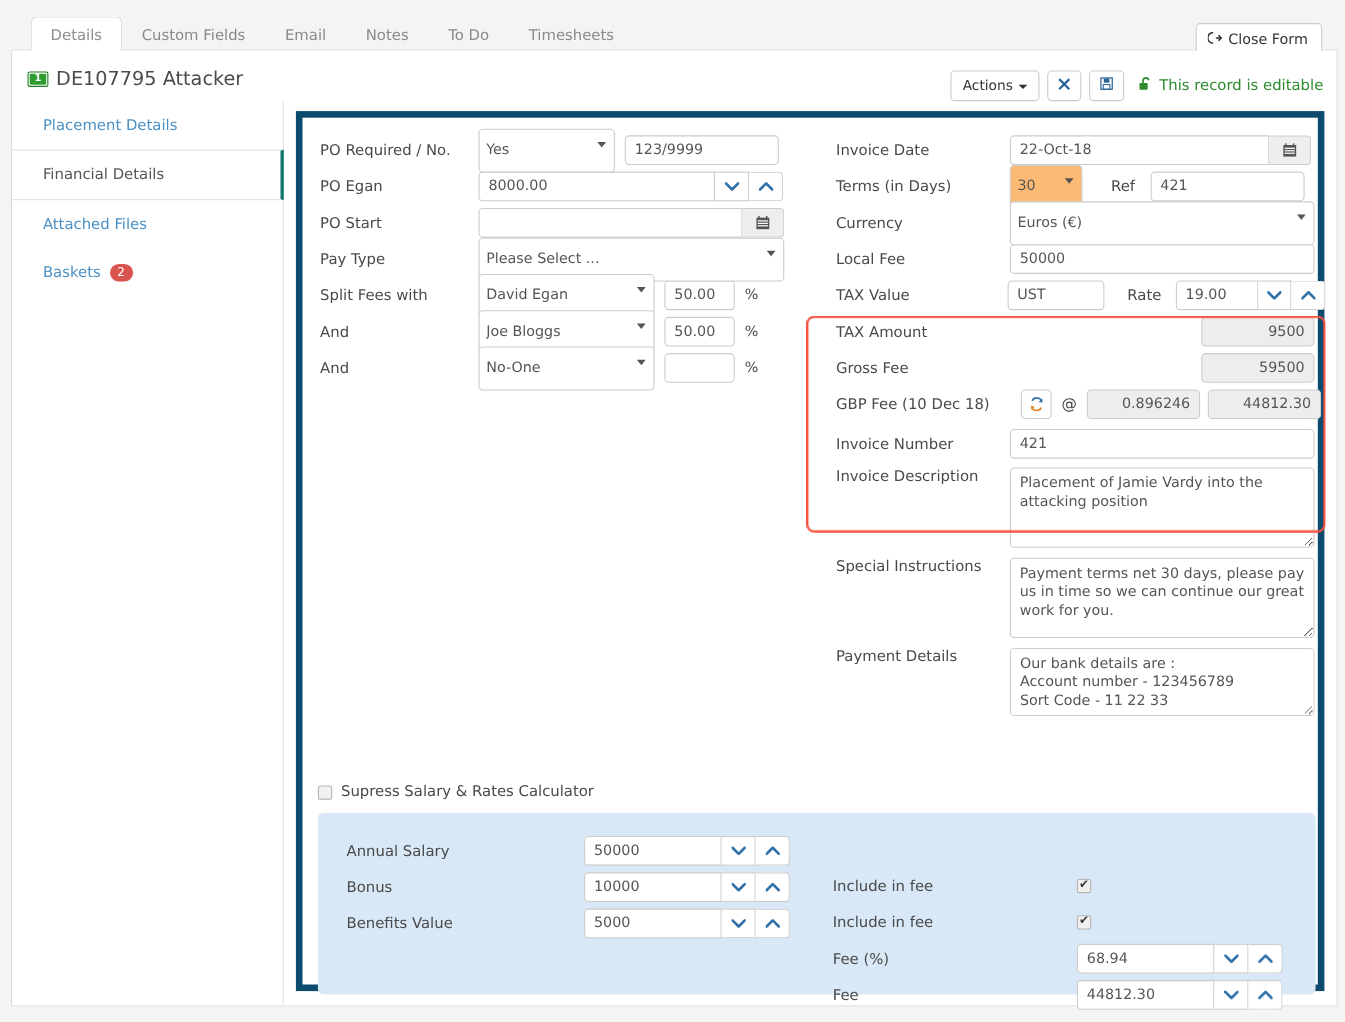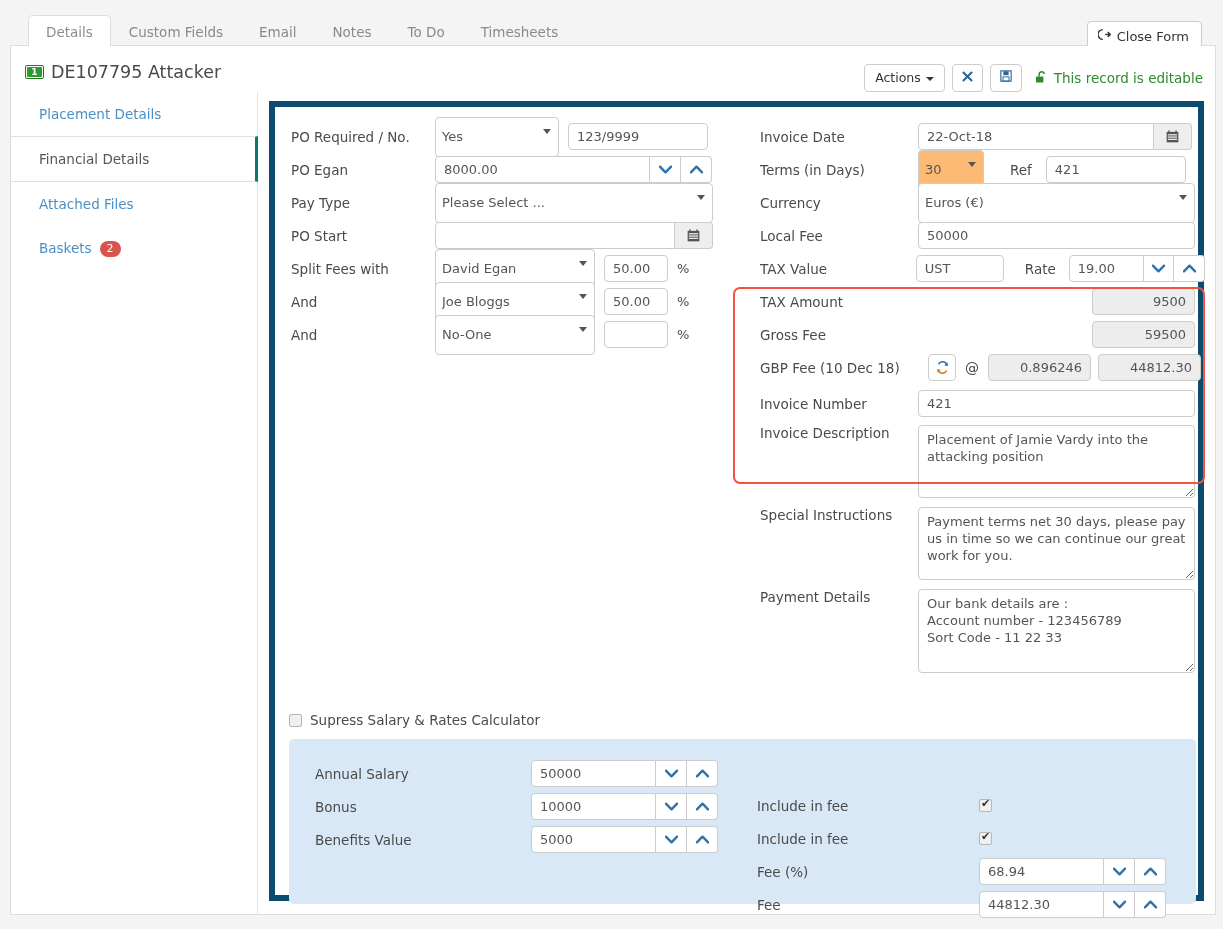--- a/index.html
+++ b/index.html
@@ -282,40 +282,40 @@
               </svg>
           </div>
           <div class="spin right">
             <svg width="13" height="9" viewBox="0 0 14 9">
                 <path d="M1 7.5 L7 1.5 L13 7.5" stroke="#3071a9" stroke-width="2.6" fill="none" stroke-linecap="round" stroke-linejoin="round"></path>
               </svg>
           </div>
         </div>
 
         <div class="frow">
-          <div class="flabel l-left">Pay Type</div>
-          <div class="selwrap">
-            <select class="fs" style="width:278px;">
-              <option>Please Select ...</option>
-            </select>
-          </div>
-        </div>
-
-        <div class="frow">
           <div class="flabel l-left">PO Start</div>
           <input class="fi" style="width: 240px; border-radius: 4px 0px 0px 4px;" value="">
           <div class="calbtn">
             <svg width="13" height="13" viewBox="0 0 14 14">
                 <rect x="0.7" y="2" width="12.6" height="11.3" fill="#555"></rect>
                 <rect x="2" y="4.6" width="10" height="1.2" fill="#fff"></rect>
                 <rect x="2" y="7" width="10" height="1.2" fill="#fff"></rect>
                 <rect x="2" y="9.4" width="10" height="1.2" fill="#fff"></rect>
                 <rect x="2.5" y="0.4" width="1.4" height="2.6" fill="#555"></rect>
                 <rect x="10.1" y="0.4" width="1.4" height="2.6" fill="#555"></rect>
               </svg>
+          </div>
+        </div>
+
+        <div class="frow">
+          <div class="flabel l-left">Pay Type</div>
+          <div class="selwrap">
+            <select class="fs" style="width:278px;">
+              <option>Please Select ...</option>
+            </select>
           </div>
         </div>
 
 
         <div class="frow">
           <div class="flabel l-left">Split Fees with</div>
           <div class="selwrap">
             <select class="fs" style="width:160px;">
               <option>David Egan</option>
             </select>
@@ -443,21 +443,21 @@
           <textarea class="ta" style="width: 277px; height: 73px;">Placement of Jamie Vardy into the attacking position</textarea>
         </div>
 
         <div style="display:flex; margin-top:9px;">
           <div class="flabel l-right">Special Instructions</div>
           <textarea class="ta" style="width: 277px; height: 73px;">Payment terms net 30 days, please pay us in time so we can continue our great work for you.</textarea>
         </div>
 
         <div style="display:flex; margin-top:9px;">
           <div class="flabel l-right">Payment Details</div>
-          <textarea class="ta" style="width: 277px; height: 84px;">Our bank details are :
+          <textarea class="ta" style="width: 277px; height: 62px;">Our bank details are :
 Account number - 123456789
 Sort Code - 11 22 33</textarea>
         </div>
       </div>
 
       <div class="supress">
         <span class="cbox"></span>
         <span>Supress Salary &amp; Rates Calculator</span>
       </div>
 

